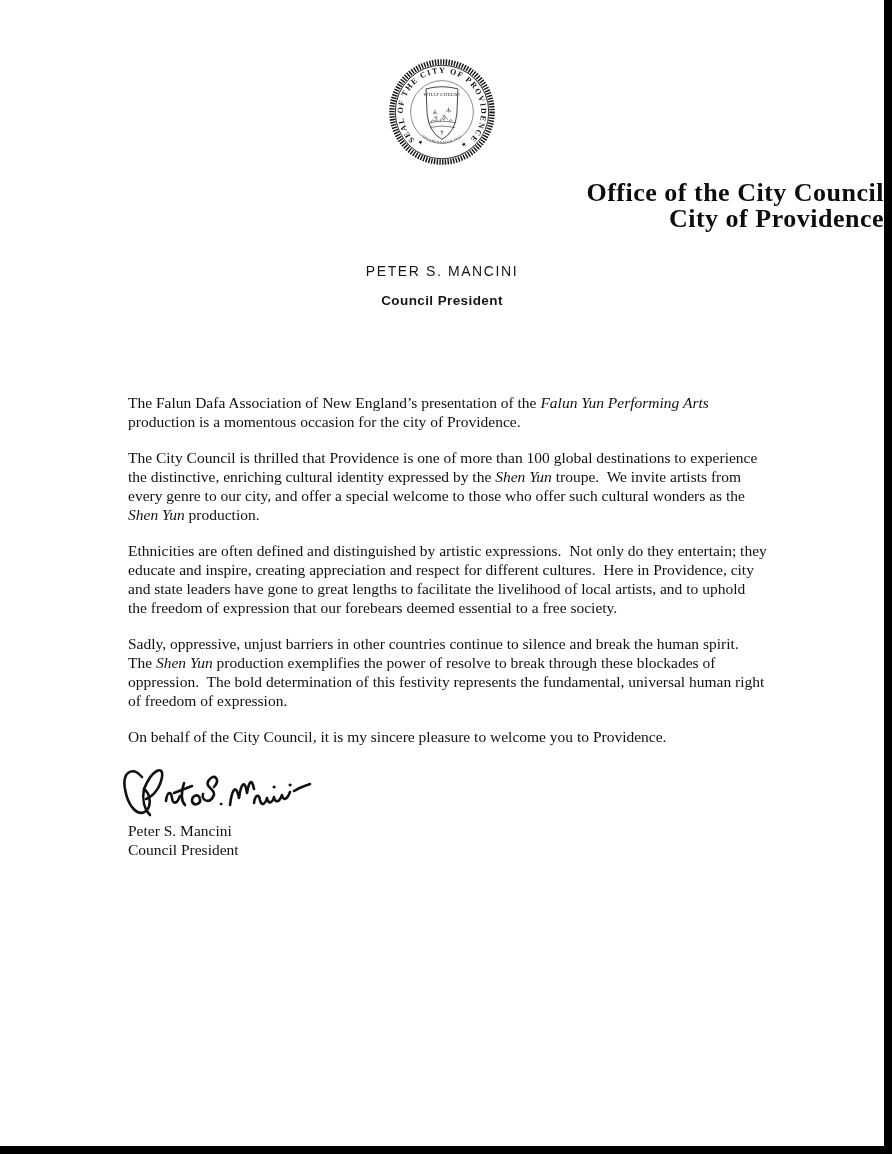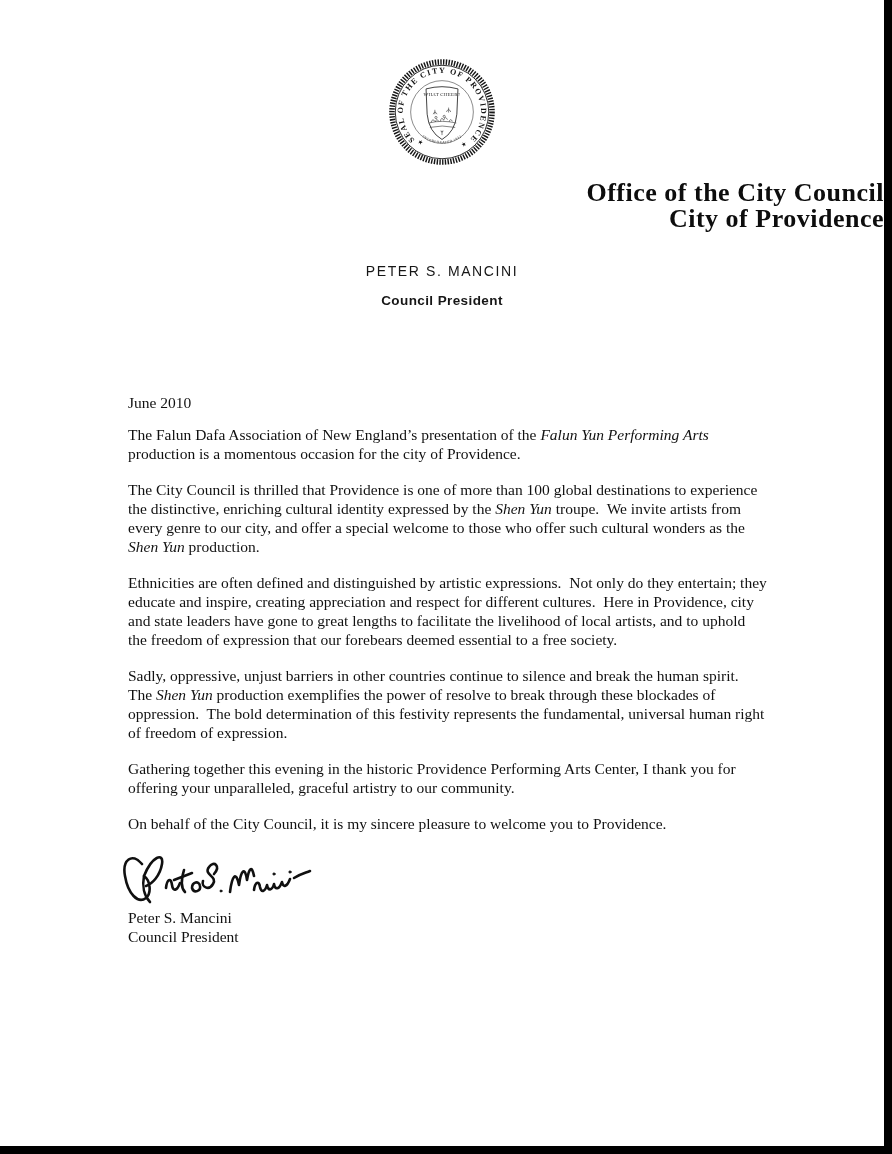--- a/index.html
+++ b/index.html
@@ -111,26 +111,24 @@
   </div>
 
   <div class="header">
     <div class="title">Office of the City Council</div>
     <div class="title">City of Providence</div>
     <div class="officer-name">PETER S. MANCINI</div>
     <div class="officer-role">Council President</div>
   </div>
 
   <div class="letter">
-    <p class="date-line">June 2010</p>
     <p>The Falun Dafa Association of New England’s presentation of the <i>Falun Yun Performing Arts</i> production is a momentous occasion for the city of Providence.</p>
     <p>The City Council is thrilled that Providence is one of more than 100 global destinations to experience the distinctive, enriching cultural identity expressed by the <i>Shen Yun</i> troupe.  We invite artists from every genre to our city, and offer a special welcome to those who offer such cultural wonders as the <i>Shen Yun</i> production.</p>
     <p>Ethnicities are often defined and distinguished by artistic expressions.  Not only do they entertain; they educate and inspire, creating appreciation and respect for different cultures.  Here in Providence, city and state leaders have gone to great lengths to facilitate the livelihood of local artists, and to uphold the freedom of expression that our forebears deemed essential to a free society.</p>
     <p>Sadly, oppressive, unjust barriers in other countries continue to silence and break the human spirit.  The <i>Shen Yun</i> production exemplifies the power of resolve to break through these blockades of oppression.  The bold determination of this festivity represents the fundamental, universal human right of freedom of expression.</p>
-    <p>Gathering together this evening in the historic Providence Performing Arts Center, I thank you for offering your unparalleled, graceful artistry to our community.</p>
     <p>On behalf of the City Council, it is my sincere pleasure to welcome you to Providence.</p>
 
     <div class="signature-wrap">
       <svg viewBox="0 0 200 58">
         <g fill="none" stroke="#101010" stroke-width="2.6" stroke-linecap="round" stroke-linejoin="round">
 
           <path d="M 20,14 C 10,2 0,10 3,26 C 6,44 16,54 24,48 C 30,43 28,30 22,26 C 30,6 42,2 40,14 C 38,26 30,34 24,36"></path>
           <path d="M 22,26 C 20,36 22,46 28,52"></path>
 
           <path d="M 44,38 c 1,-9 5,-11 6,-3 c 1,7 5,6 8,-2"></path>

